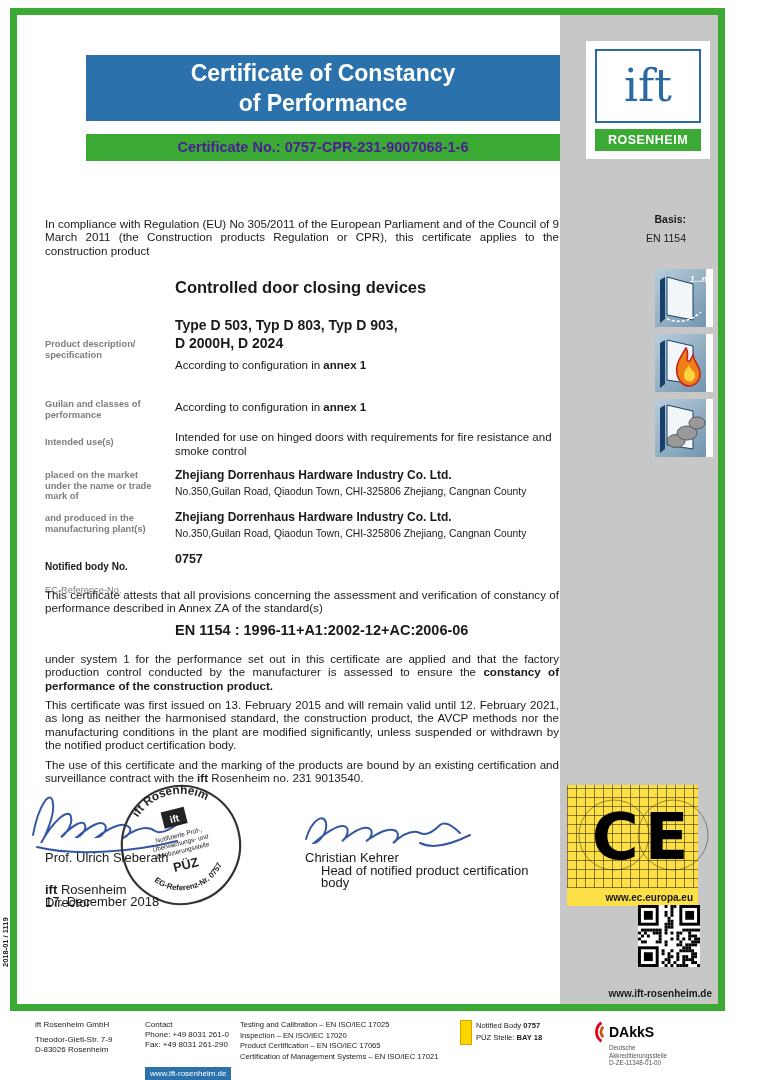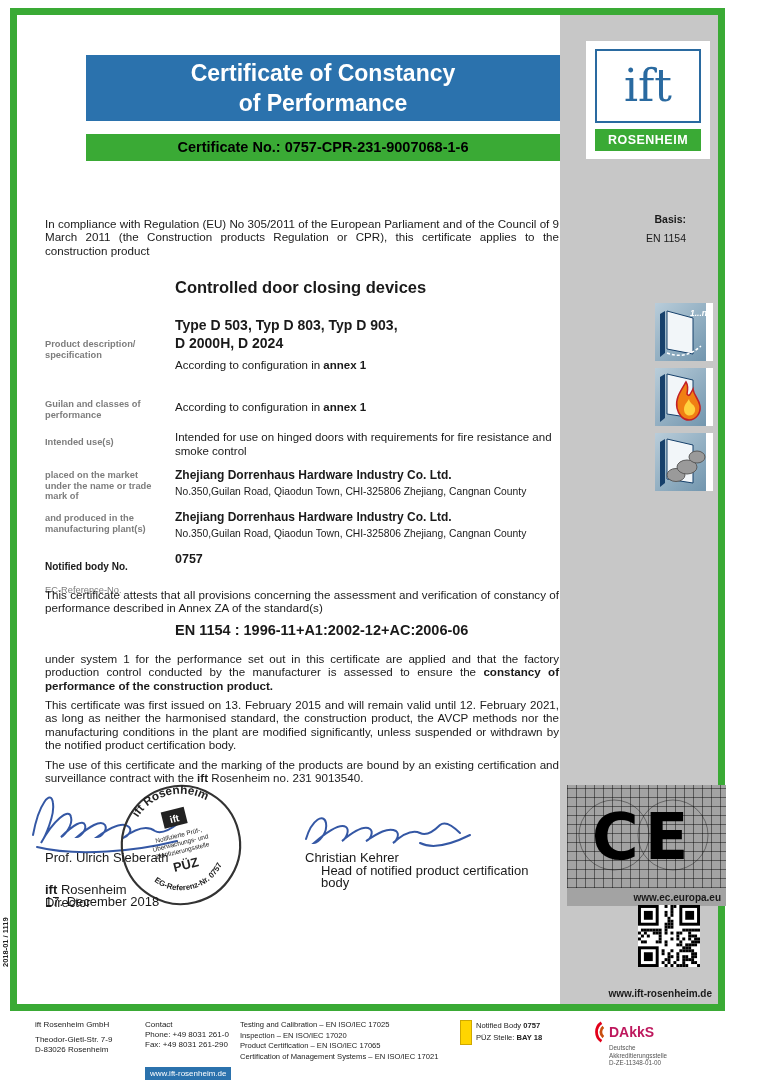--- a/index.html
+++ b/index.html
@@ -11,21 +11,21 @@
   body{font-family:"Liberation Sans","DejaVu Sans",sans-serif;color:#1a1a1a;}
   .page{position:relative;width:762px;height:1080px;background:#fff;overflow:hidden;}
 
   .frame{position:absolute;left:10px;top:8px;width:715px;height:1003px;border:7px solid var(--green);background:#fff;}
   .sidebar{position:absolute;top:0;right:0;bottom:0;width:158px;background:var(--sidebar_gray);}
   .content{position:absolute;left:0;top:0;width:543px;height:989px;background:#fff;}
 
   
   .banner-blue{position:absolute;left:69px;top:40px;width:474px;height:66px;background:var(--blue);color:#fff;
     font-weight:bold;font-size:23px;line-height:30px;text-align:center;padding-top:3px;}
-  .banner-green{position:absolute;left:69px;top:119px;width:474px;height:27px;background:var(--green);color:#000000;
+  .banner-green{position:absolute;left:69px;top:119px;width:474px;height:27px;background:var(--green);color:#4c1d95;
     font-weight:bold;font-size:14.5px;line-height:27px;text-align:center;}
 
   
   .para{position:absolute;left:28px;width:514px;font-size:11.6px;line-height:13.4px;text-align:justify;}
   .p-intro{top:202px;}
   .p-attest{top:573px;}
   .p-system{top:637px;}
   .p-validity{top:683px;}
   .p-usage{top:743px;}
   .b{font-weight:bold;}
@@ -61,23 +61,23 @@
   
   .logo-box{position:absolute;left:26px;top:26px;width:124px;height:118px;background:#fff;}
   .logo-ift-frame{position:absolute;left:9px;top:8px;right:9px;height:74px;border:2px solid var(--logo_blue);
     display:flex;align-items:center;justify-content:center;}
   .logo-ift{font-family:"DejaVu Serif",serif;font-size:44px;color:var(--logo_blue);line-height:1;}
   .logo-rosenheim{position:absolute;left:9px;right:9px;bottom:8px;height:22px;background:var(--green);color:#fff;
     font-weight:bold;font-size:12.5px;line-height:22px;text-align:center;letter-spacing:.5px;}
   .basis{position:absolute;right:32px;top:198px;text-align:right;font-size:10.5px;}
   .basis .basis-label{font-weight:bold;}
   .basis .basis-value{margin-top:7px;}
-  .pictos{position:absolute;left:95px;top:288px;width:58px;}
+  .pictos{position:absolute;left:95px;top:254px;width:58px;}
   .picto{display:block;width:58px;height:58px;margin-bottom:7px;}
-  .ce-box{position:absolute;left:7px;top:770px;width:159px;height:121px;background:#a3a3a3;}
+  .ce-box{position:absolute;left:7px;top:770px;width:131px;height:121px;background:#fde047;}
   .ce-grid{position:absolute;left:0;top:0;right:0;height:103px;
     background-image:repeating-linear-gradient(0deg,rgba(0,0,0,.45) 0 1px,transparent 1px 9px),
                      repeating-linear-gradient(90deg,rgba(0,0,0,.45) 0 1px,transparent 1px 9px);}
   .ce-svg{position:absolute;left:0;top:0;width:151px;height:103px;}
   .ce-url{position:absolute;right:5px;bottom:3px;font-size:10px;font-weight:bold;}
   .qr{position:absolute;left:78px;top:890px;width:62px;height:62px;}
   .site-url{position:absolute;right:6px;top:973px;font-size:10px;font-weight:bold;}
 
   
   .vertical-code{position:absolute;left:1px;top:967px;transform:rotate(-90deg);transform-origin:0 0;
@@ -86,21 +86,21 @@
   .f-address{left:35px;}
   .f-address .gap{margin-bottom:5px;}
   .f-contact{left:145px;}
   .f-web{display:inline-block;margin-top:17px;background:var(--blue);color:#fff;padding:2px 5px;font-size:8px;}
   .f-accred{left:240px;font-size:7.6px;line-height:10.5px;}
   .f-notified{left:460px;font-size:7.6px;display:flex;gap:4px;}
   .puz-mark{width:12px;height:25px;background:var(--yellow);border:1px solid #cfa800;flex:0 0 auto;}
   .f-notified .nl{line-height:12px;}
   .f-dakks{left:583px;top:1020px;}
   .dakks-head{display:flex;align-items:center;gap:2px;}
-  .dakks-name{font-size:14px;font-weight:bold;color:#be185d;}
+  .dakks-name{font-size:14px;font-weight:bold;color:#000000;}
   .dakks-sub{margin-left:26px;font-size:6.3px;line-height:7.5px;color:#555;}
 </style>
 </head>
 <body>
 
 <div class="page">
 
   <div class="vertical-code">2018-01 / 1119</div>
 
   <div class="frame">

